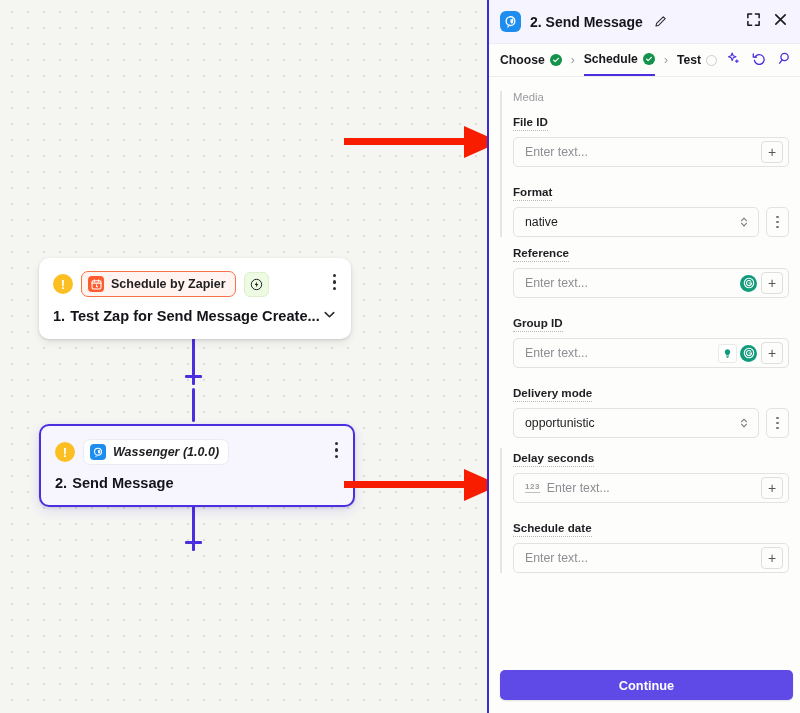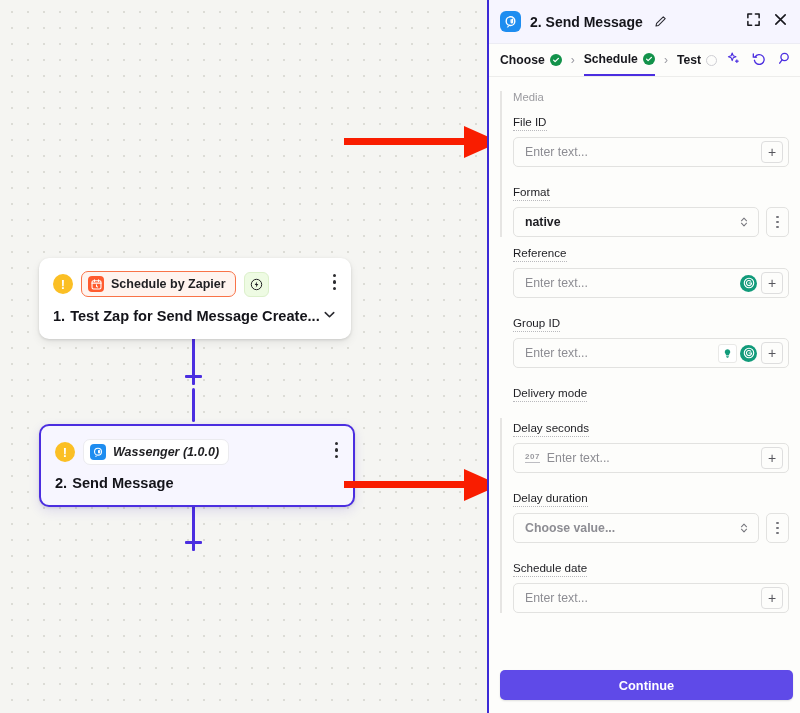--- a/index.html
+++ b/index.html
@@ -170,21 +170,21 @@
     border-left:2px solid #e6e5e3;
     padding-left:11px;
     margin-bottom:6px;
   }
   .group-title{
     font-size:11.3px;color:#9a9a9f;margin:6px 0 9px 0;
   }
   .field{margin-bottom:15px;}
   .field:last-child{margin-bottom:0;}
   .flabel{
-    font-size:11.6px;font-weight:normal;color:#1d1d22;
+    font-size:11.6px;font-weight:bold;color:#1d1d22;
     border-bottom:1.5px dotted #b9b9bd;
     display:inline-block;padding-bottom:2px;margin-bottom:6px;
   }
   .inputrow{display:flex;align-items:stretch;gap:7px;}
   .inputbox{
     flex:1 1 auto;
     display:flex;align-items:center;
     height:30px;
     border:1px solid #e2e2e0;border-radius:5px;
     background:#fdfdfb;
@@ -220,21 +220,21 @@
   .bulbicon{
     width:17px;height:17px;border-radius:3px;
     background:#ffffff;border:1px solid #e9e9e7;
     display:flex;align-items:center;justify-content:center;flex:0 0 auto;
   }
   .selectbox{
     flex:1 1 auto;
     display:flex;align-items:center;
     height:30px;
     border:1px solid #e2e2e0;border-radius:5px;
-    background:#fdfdfb;padding:0 9px 0 11px;box-sizing:border-box;min-width:0;font-weight:bold;
+    background:#fdfdfb;padding:0 9px 0 11px;box-sizing:border-box;min-width:0;
   }
   .selval{font-size:12.3px;color:#1d1d22;flex:1 1 auto;overflow:hidden;white-space:nowrap;}
   .selval.placeholder{color:#8d8d93;}
   .updown{display:flex;flex-direction:column;align-items:center;gap:1px;color:#78787e;flex:0 0 auto;}
   .dotsbtn{
     width:21px;flex:0 0 auto;
     border:1px solid #e2e2e0;border-radius:5px;background:#fdfdfb;
     display:flex;flex-direction:column;align-items:center;justify-content:center;gap:2.5px;
   }
   .dotsbtn i{width:2.6px;height:2.6px;border-radius:50%;background:#75757b;display:block;}
@@ -486,54 +486,51 @@
                   </svg>
               </span>
             </span>
             <span class="addbtn">+</span>
           </div>
         </div>
       </div>
 
       <div class="field">
         <div class="flabel">Delivery mode</div>
-      </div>
-    </div>
-
-    <div class="group" style="margin-top:10px;">
-
-      <div class="field">
-        <div class="flabel">Delay seconds</div>
-        <div class="inputrow">
-          <div class="inputbox">
-            <span class="pre123">207</span>
-            <span class="ph">Enter text...</span>
-            <span class="addbtn">+</span>
-          </div>
-        </div>
-      </div>
-
-      <div class="field">
-        <div class="flabel">Delay duration</div>
         <div class="inputrow">
           <div class="selectbox">
-            <span class="selval placeholder">Choose value...</span>
+            <span class="selval">opportunistic</span>
             <span class="updown">
               <svg width="10" height="12" viewBox="0 0 10 14">
                   <path d="M2 5.6 5 2.4l3 3.2M2 8.4l3 3.2 3-3.2" fill="none" stroke="#78787e" stroke-width="1.25" stroke-linecap="round" stroke-linejoin="round"></path>
                 </svg>
             </span>
           </div>
           <div class="dotsbtn">
               <i></i>
               <i></i>
               <i></i>
             </div>
         </div>
       </div>
+    </div>
+
+    <div class="group" style="margin-top:10px;">
+
+      <div class="field">
+        <div class="flabel">Delay seconds</div>
+        <div class="inputrow">
+          <div class="inputbox">
+            <span class="pre123">123</span>
+            <span class="ph">Enter text...</span>
+            <span class="addbtn">+</span>
+          </div>
+        </div>
+      </div>
+
 
       <div class="field">
         <div class="flabel">Schedule date</div>
         <div class="inputrow">
           <div class="inputbox">
             <span class="ph">Enter text...</span>
             <span class="addbtn">+</span>
           </div>
         </div>
       </div>

